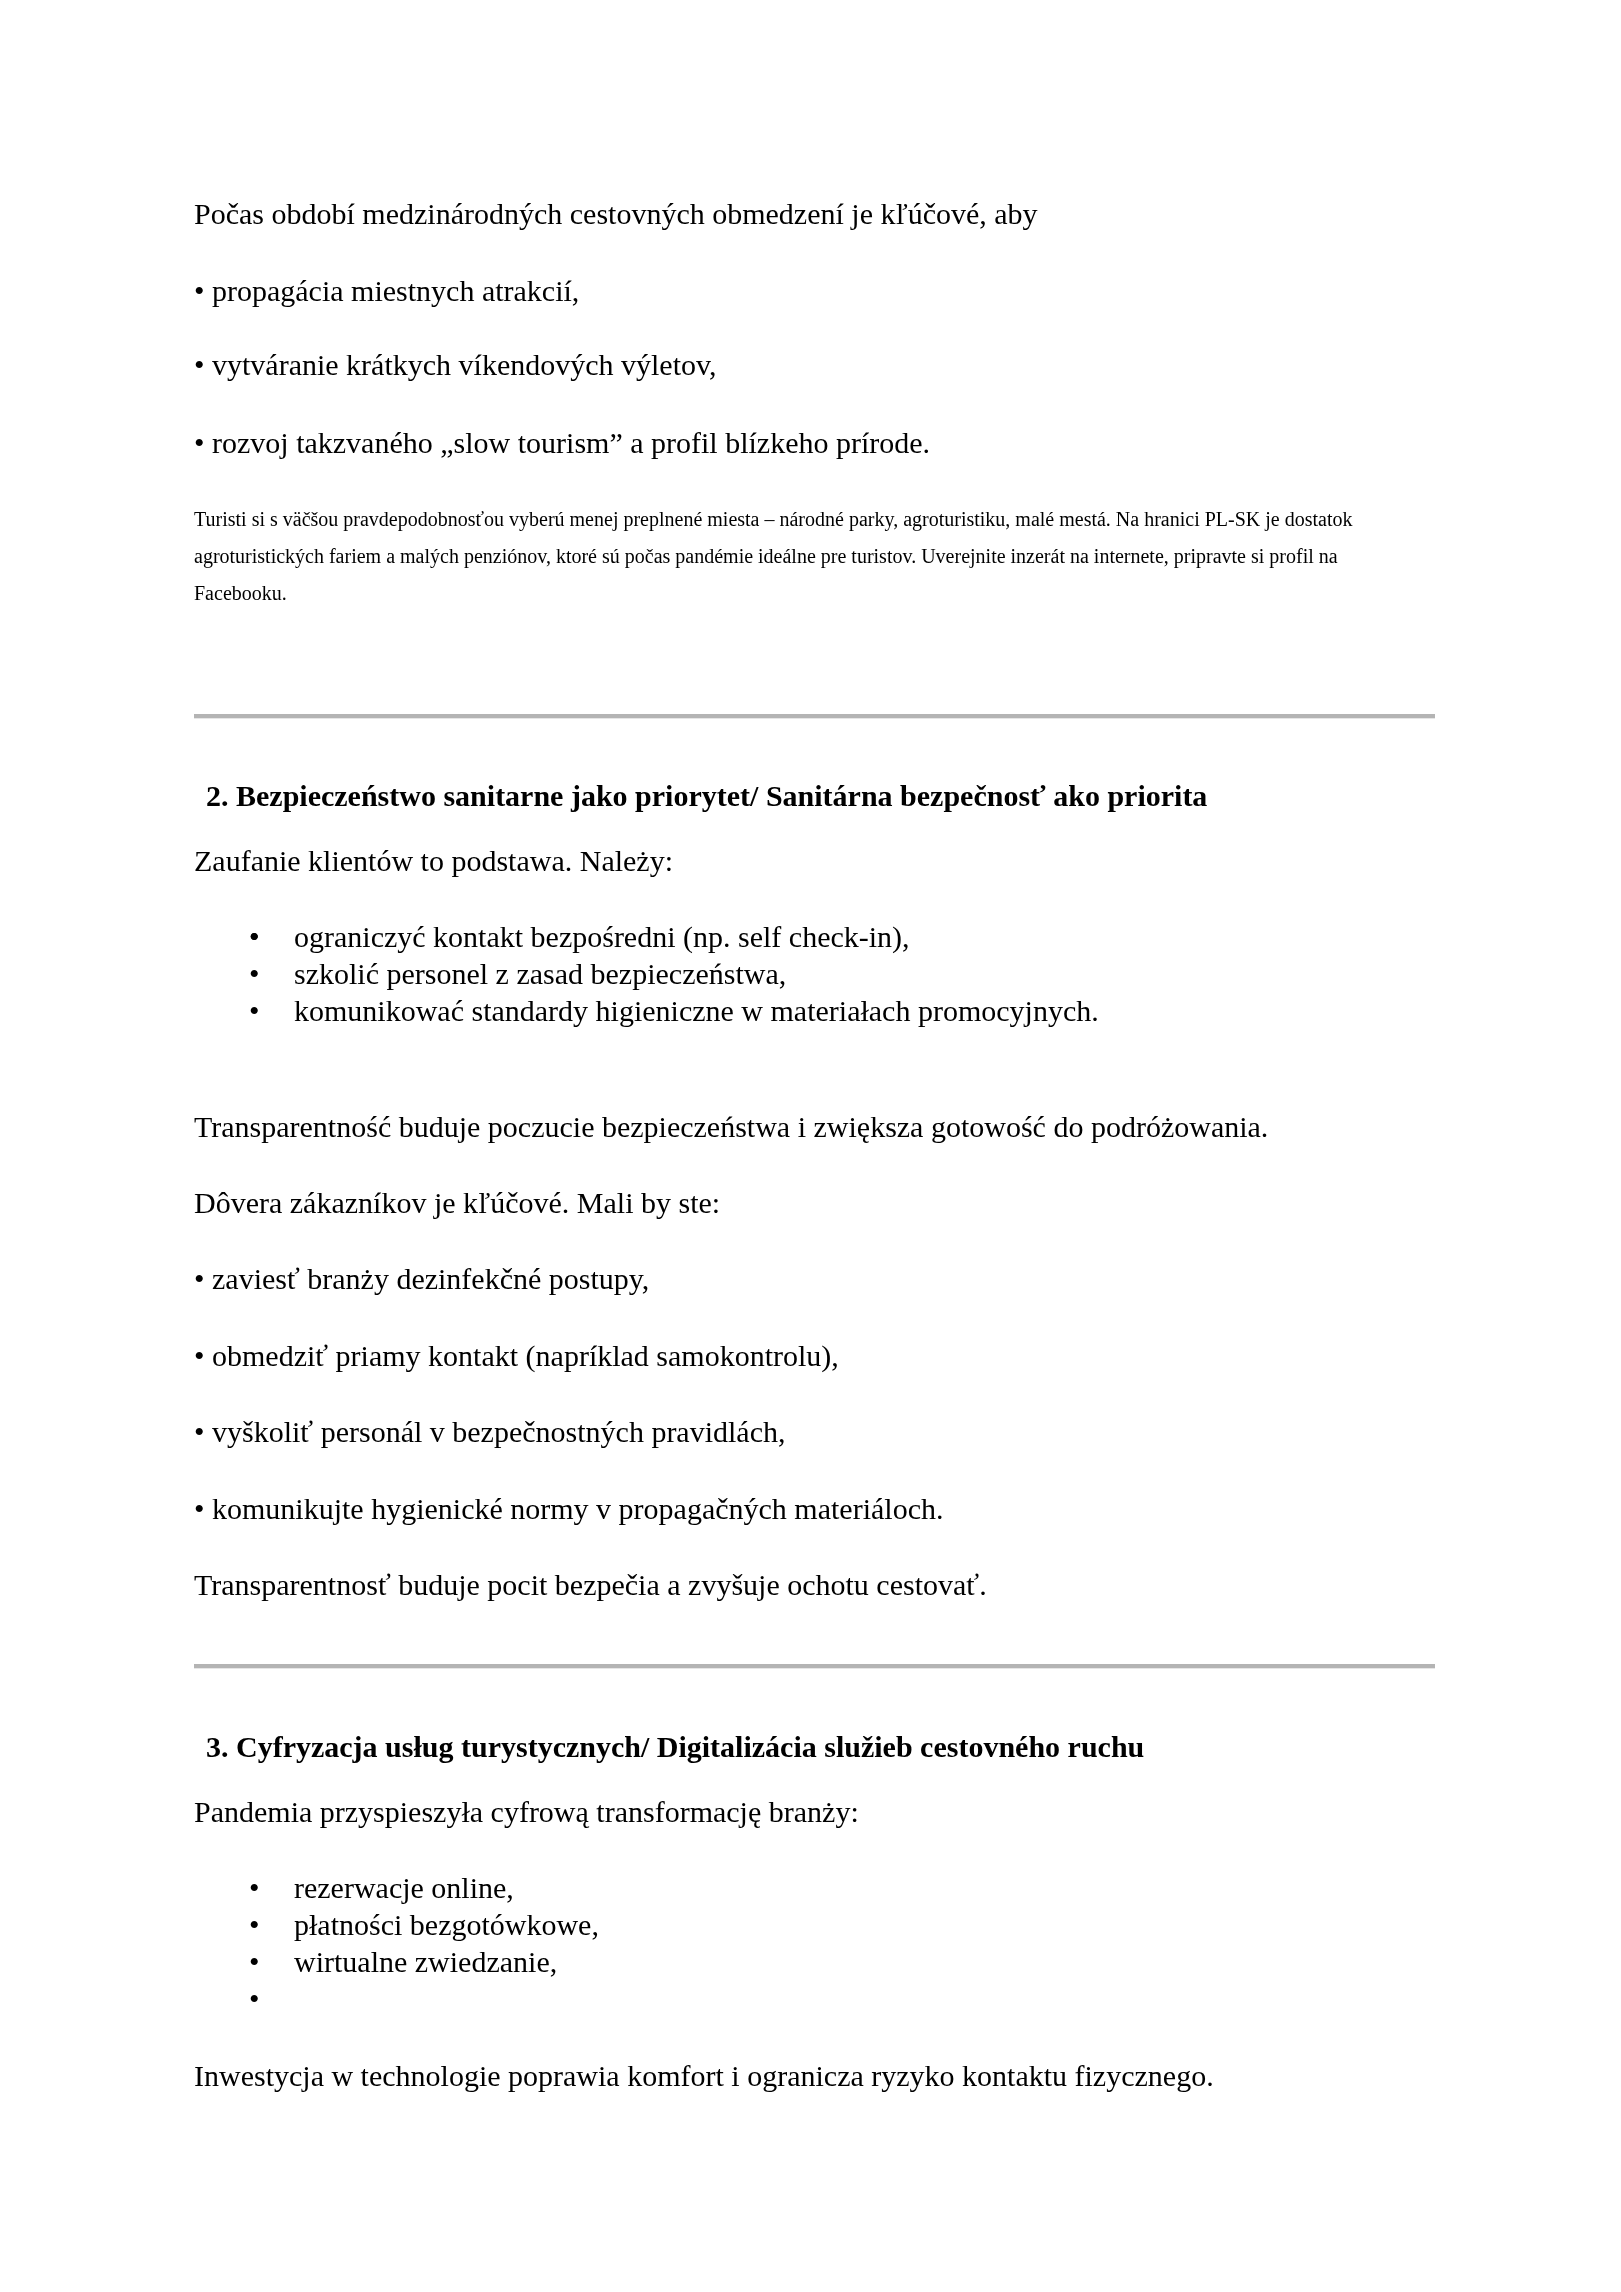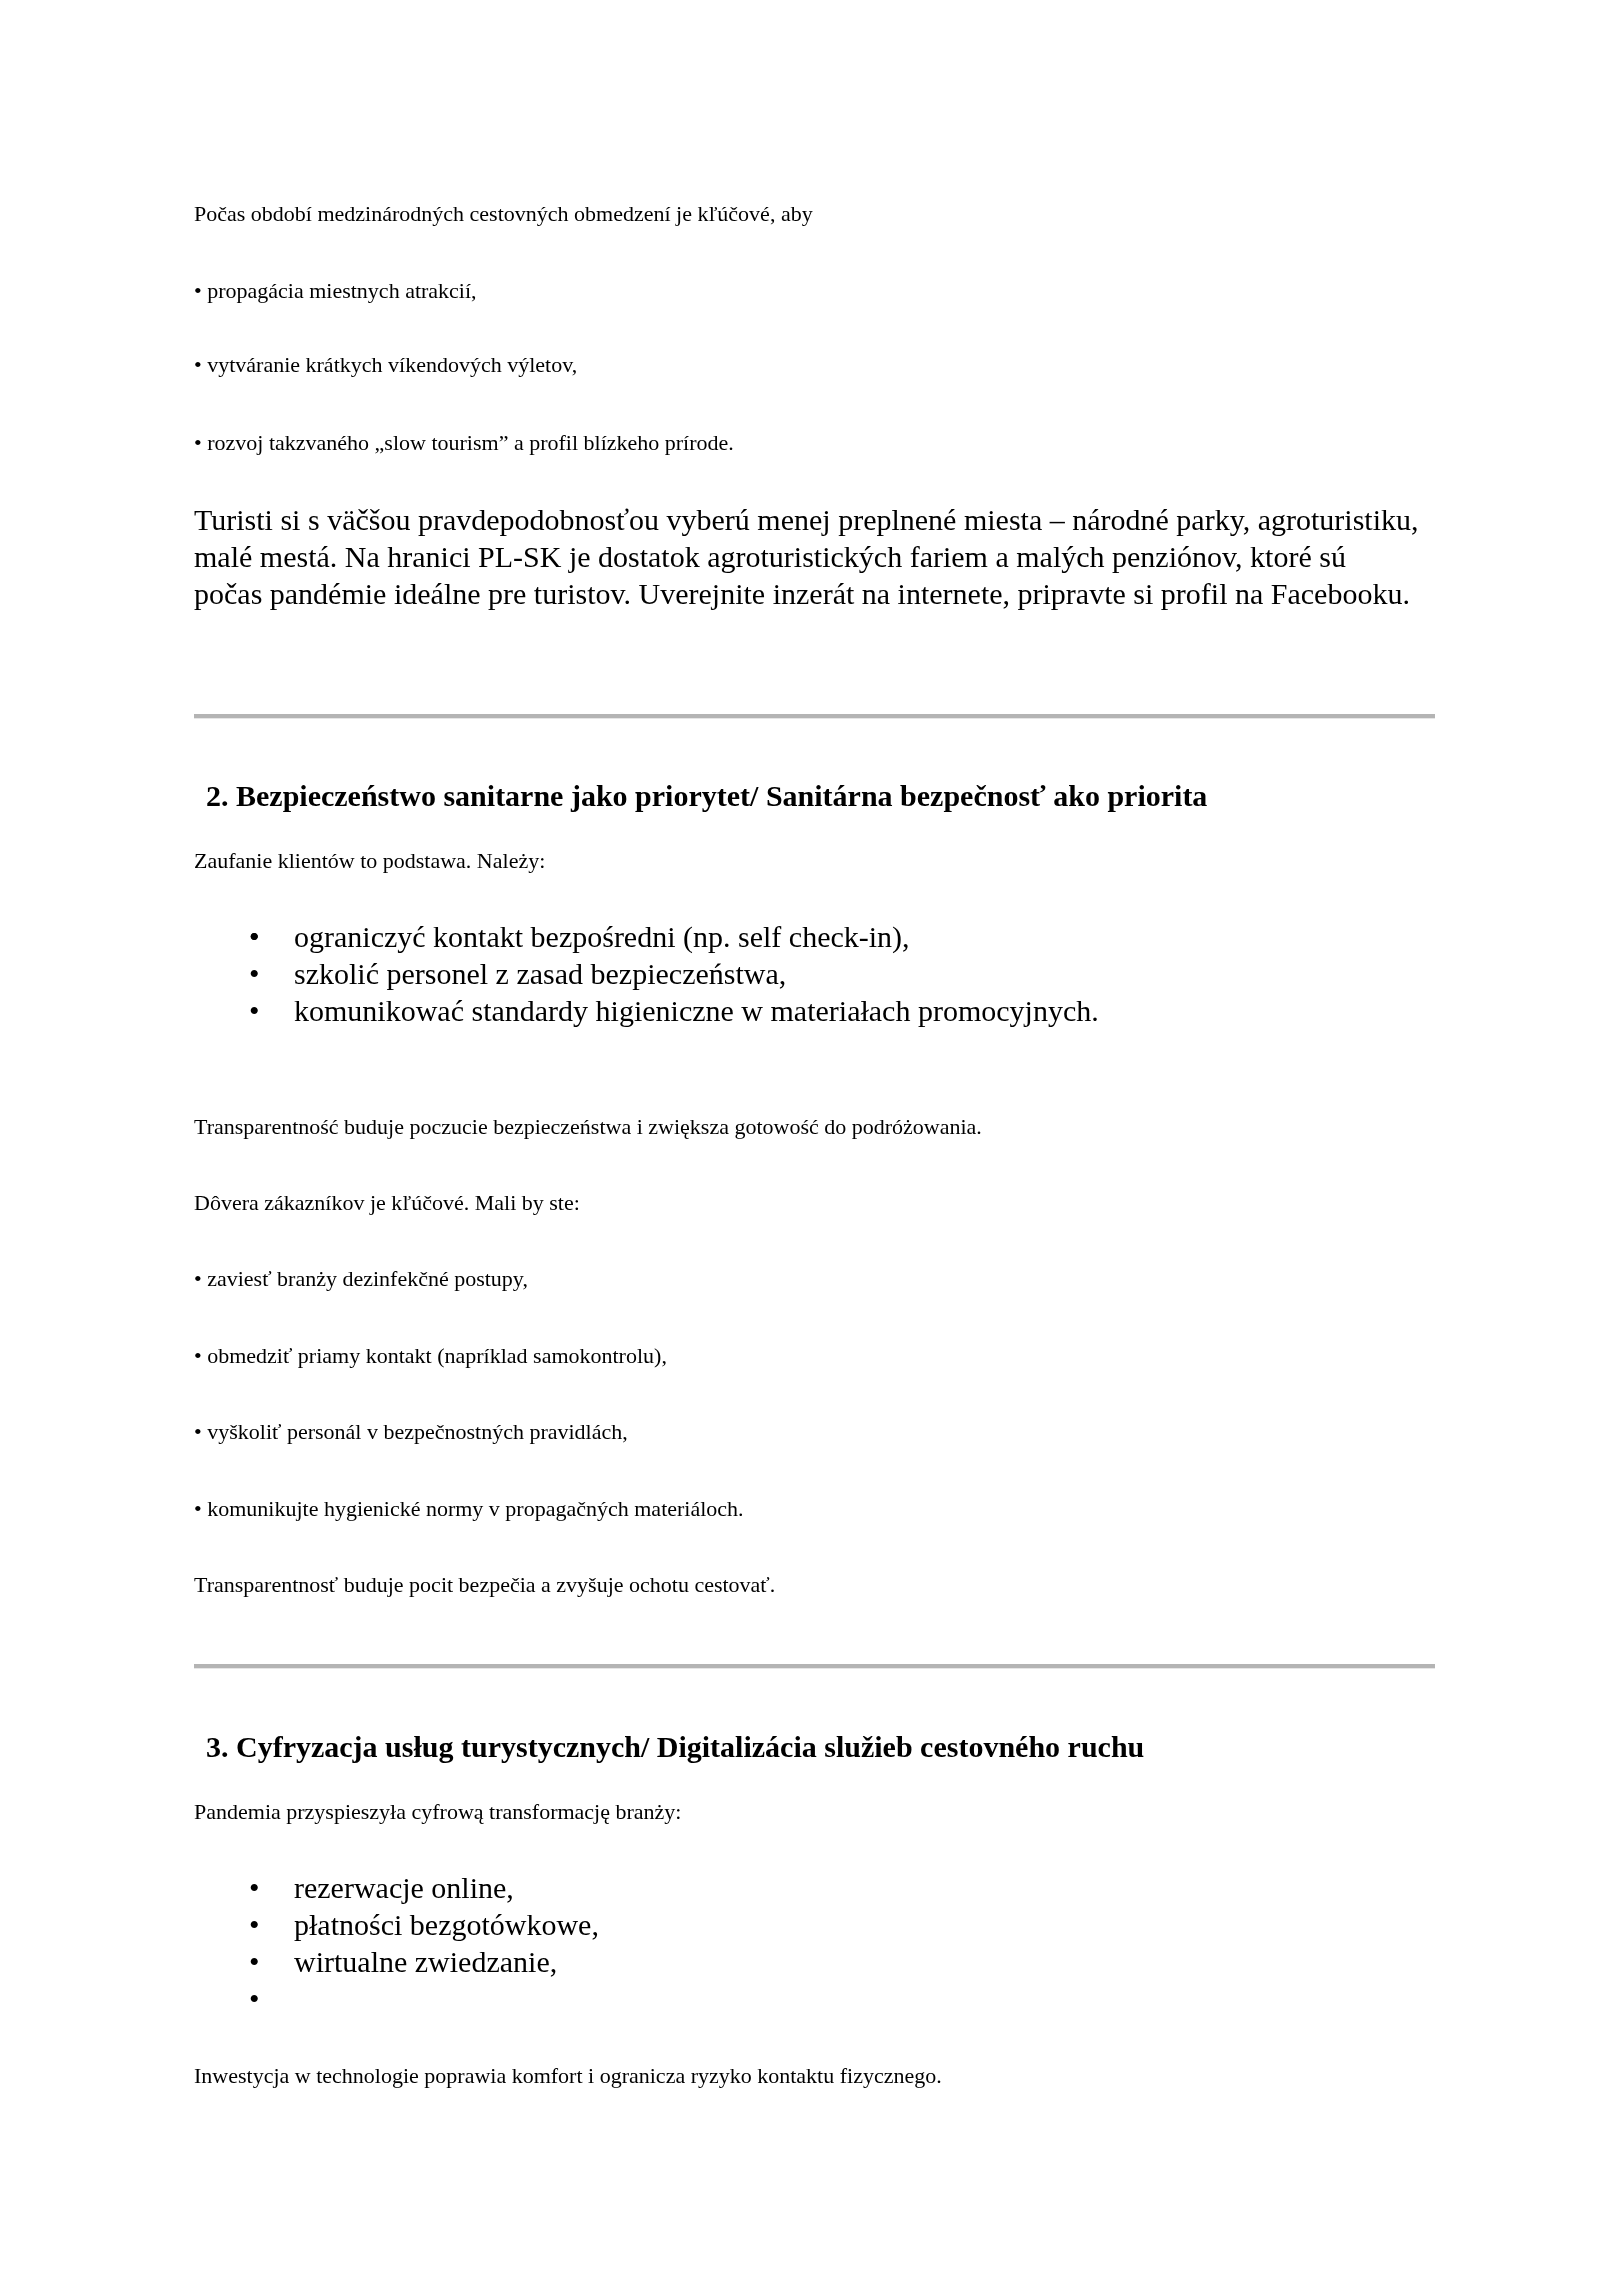--- a/index.html
+++ b/index.html
@@ -1,20 +1,20 @@
 <!DOCTYPE html>
 <html><head>
 <meta charset="utf-8">
 <style>
   html, body { margin: 0; padding: 0; background: #ffffff; }
   body { width: 1621px; height: 2293px; position: relative; overflow: hidden;
          font-family: "Liberation Serif", "DejaVu Serif", serif; color: #000; }
   .page { position: absolute; left: 194px; top: 0; width: 1241px; }
-  .p { position: absolute; left: 0; font-size: 22px; line-height: 37px; white-space: nowrap; margin: 0; }
-  .para { position: absolute; left: 0; width: 1241px; font-size: 30px; line-height: 37px; margin: 0; }
+  .p { position: absolute; left: 0; font-size: 30px; line-height: 37px; white-space: nowrap; margin: 0; }
+  .para { position: absolute; left: 0; width: 1241px; font-size: 20px; line-height: 37px; margin: 0; }
   .h { position: absolute; left: 0; font-size: 30px; font-weight: bold; line-height: 37px; white-space: nowrap; margin: 12px; }
   .hr { position: absolute; left: 0; width: 1241px; height: 3.9px; background: #b4b4b4; border-bottom: 1px solid #e6e6e6; }
   ul.list { position: absolute; left: 0; margin: 0; padding: 0; list-style: none; }
   ul.list li { position: relative; padding-left: 100px; font-size: 30px; line-height: 37px; white-space: nowrap; }
   ul.list li .bullet { position: absolute; left: 55px; top: 0; }
 </style>
 </head>
 <body>
 
 <div class="page">

